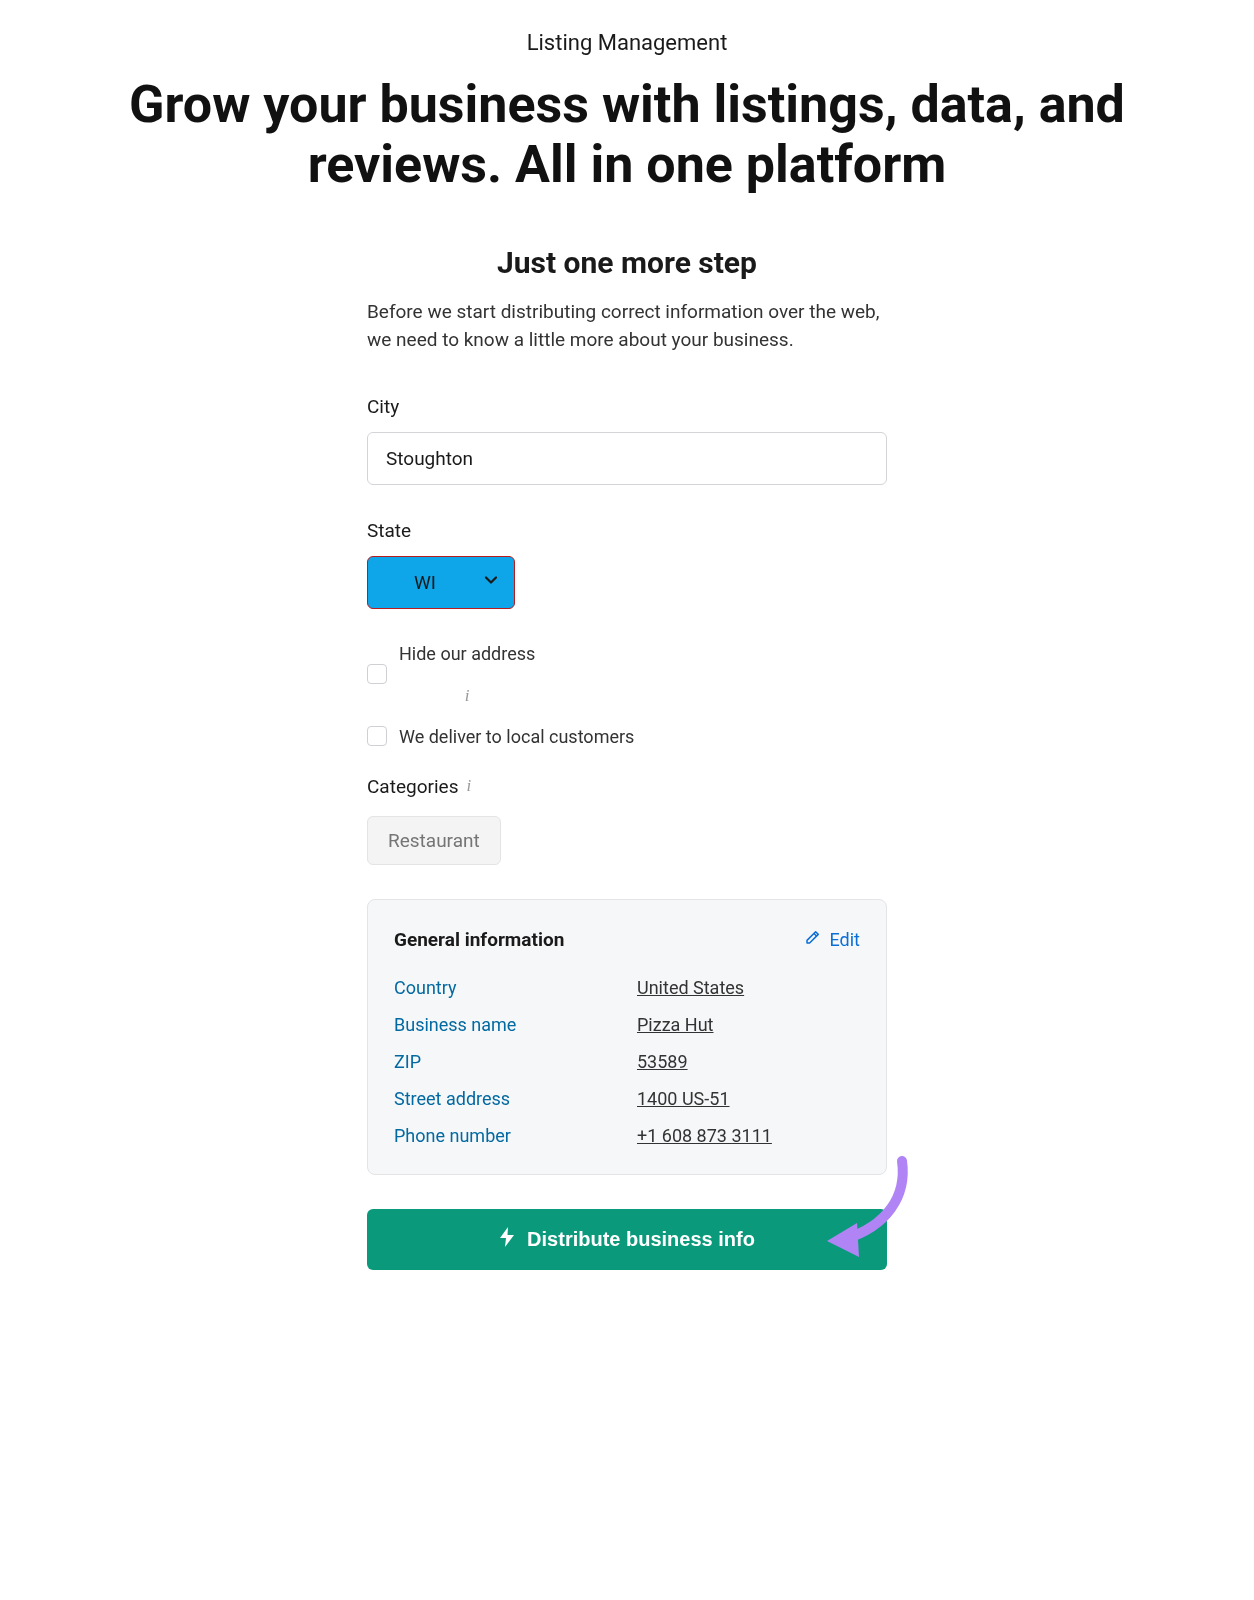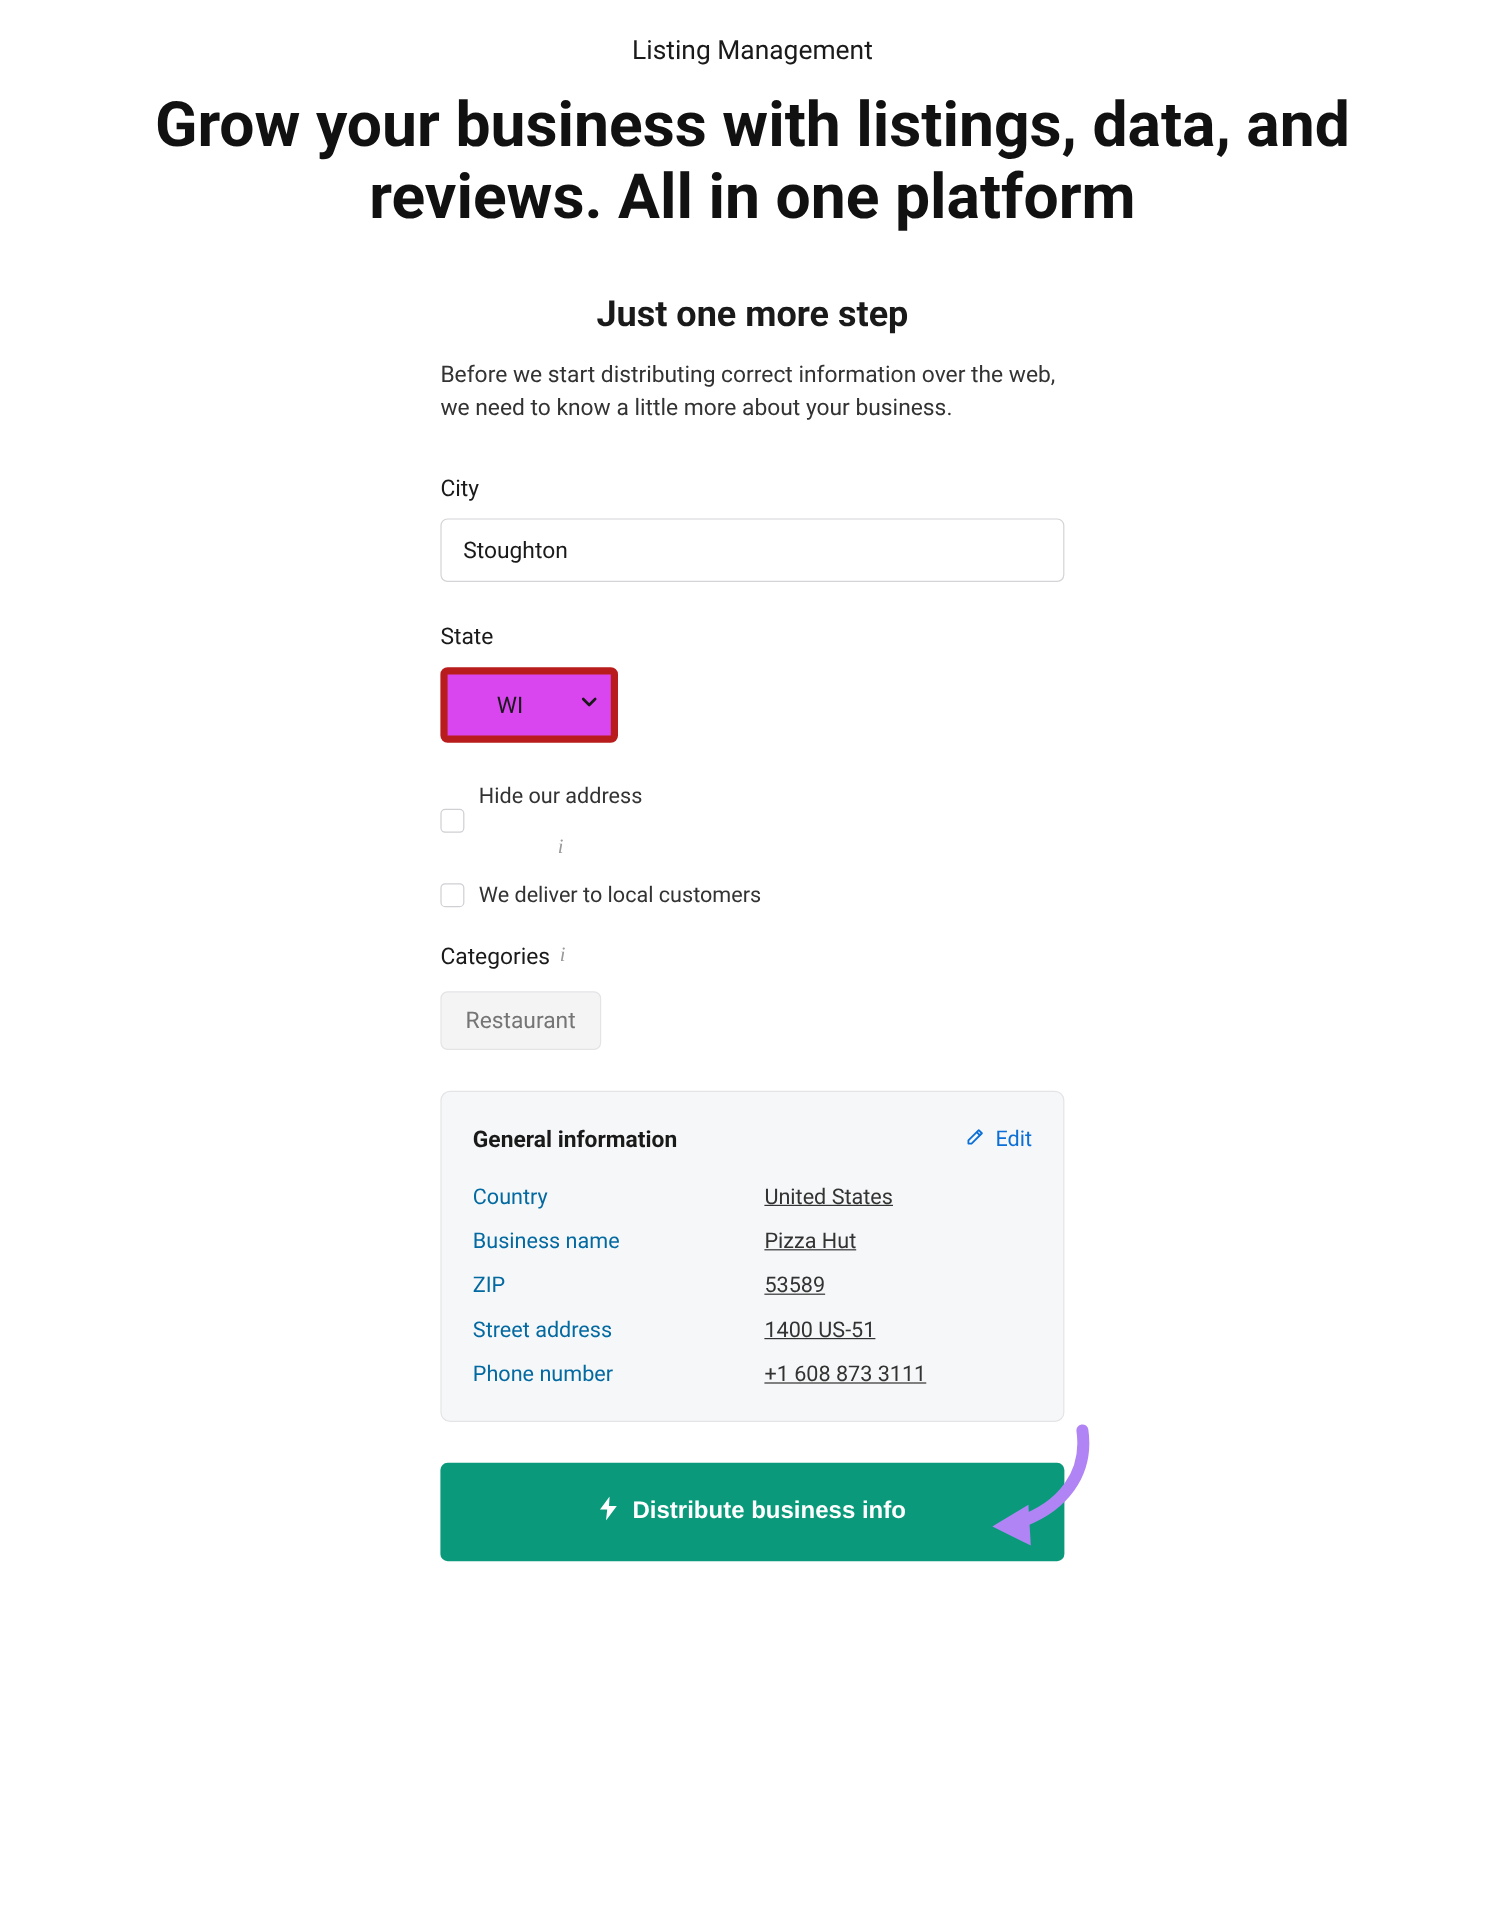--- a/index.html
+++ b/index.html
@@ -69,23 +69,23 @@
     .field-block {
       margin-bottom: 34px;
     }
     .select-wrap {
       position: relative;
       display: inline-block;
     }
     .select-input {
       padding: 14px 50px 14px 18px;
       font-size: 19px;
-      border: 6px solid #b91c1c;
+      border: 1px solid #b91c1c;
       border-radius: 6px;
-      background: #d946ef;
+      background: #0ea5e9;
       color: #1a1a1a;
       font-family: inherit;
       appearance: none;
       cursor: pointer;
       min-width: 148px;
     }
     .select-chevron {
       position: absolute;
       right: 16px;
       top: 50%;
@@ -179,21 +179,21 @@
       font-size: 18px;
       color: #0369a1;
     }
     .info-val {
       font-size: 18px;
       color: #333;
       text-decoration: underline;
     }
     .distribute-btn {
       width: 100%;
-      padding: 28px 20px;
+      padding: 18px 20px;
       background: #0a9a7b;
       color: #fff;
       font-size: 20px;
       font-weight: 600;
       border: none;
       border-radius: 6px;
       cursor: pointer;
       display: flex;
       align-items: center;
       justify-content: center;

